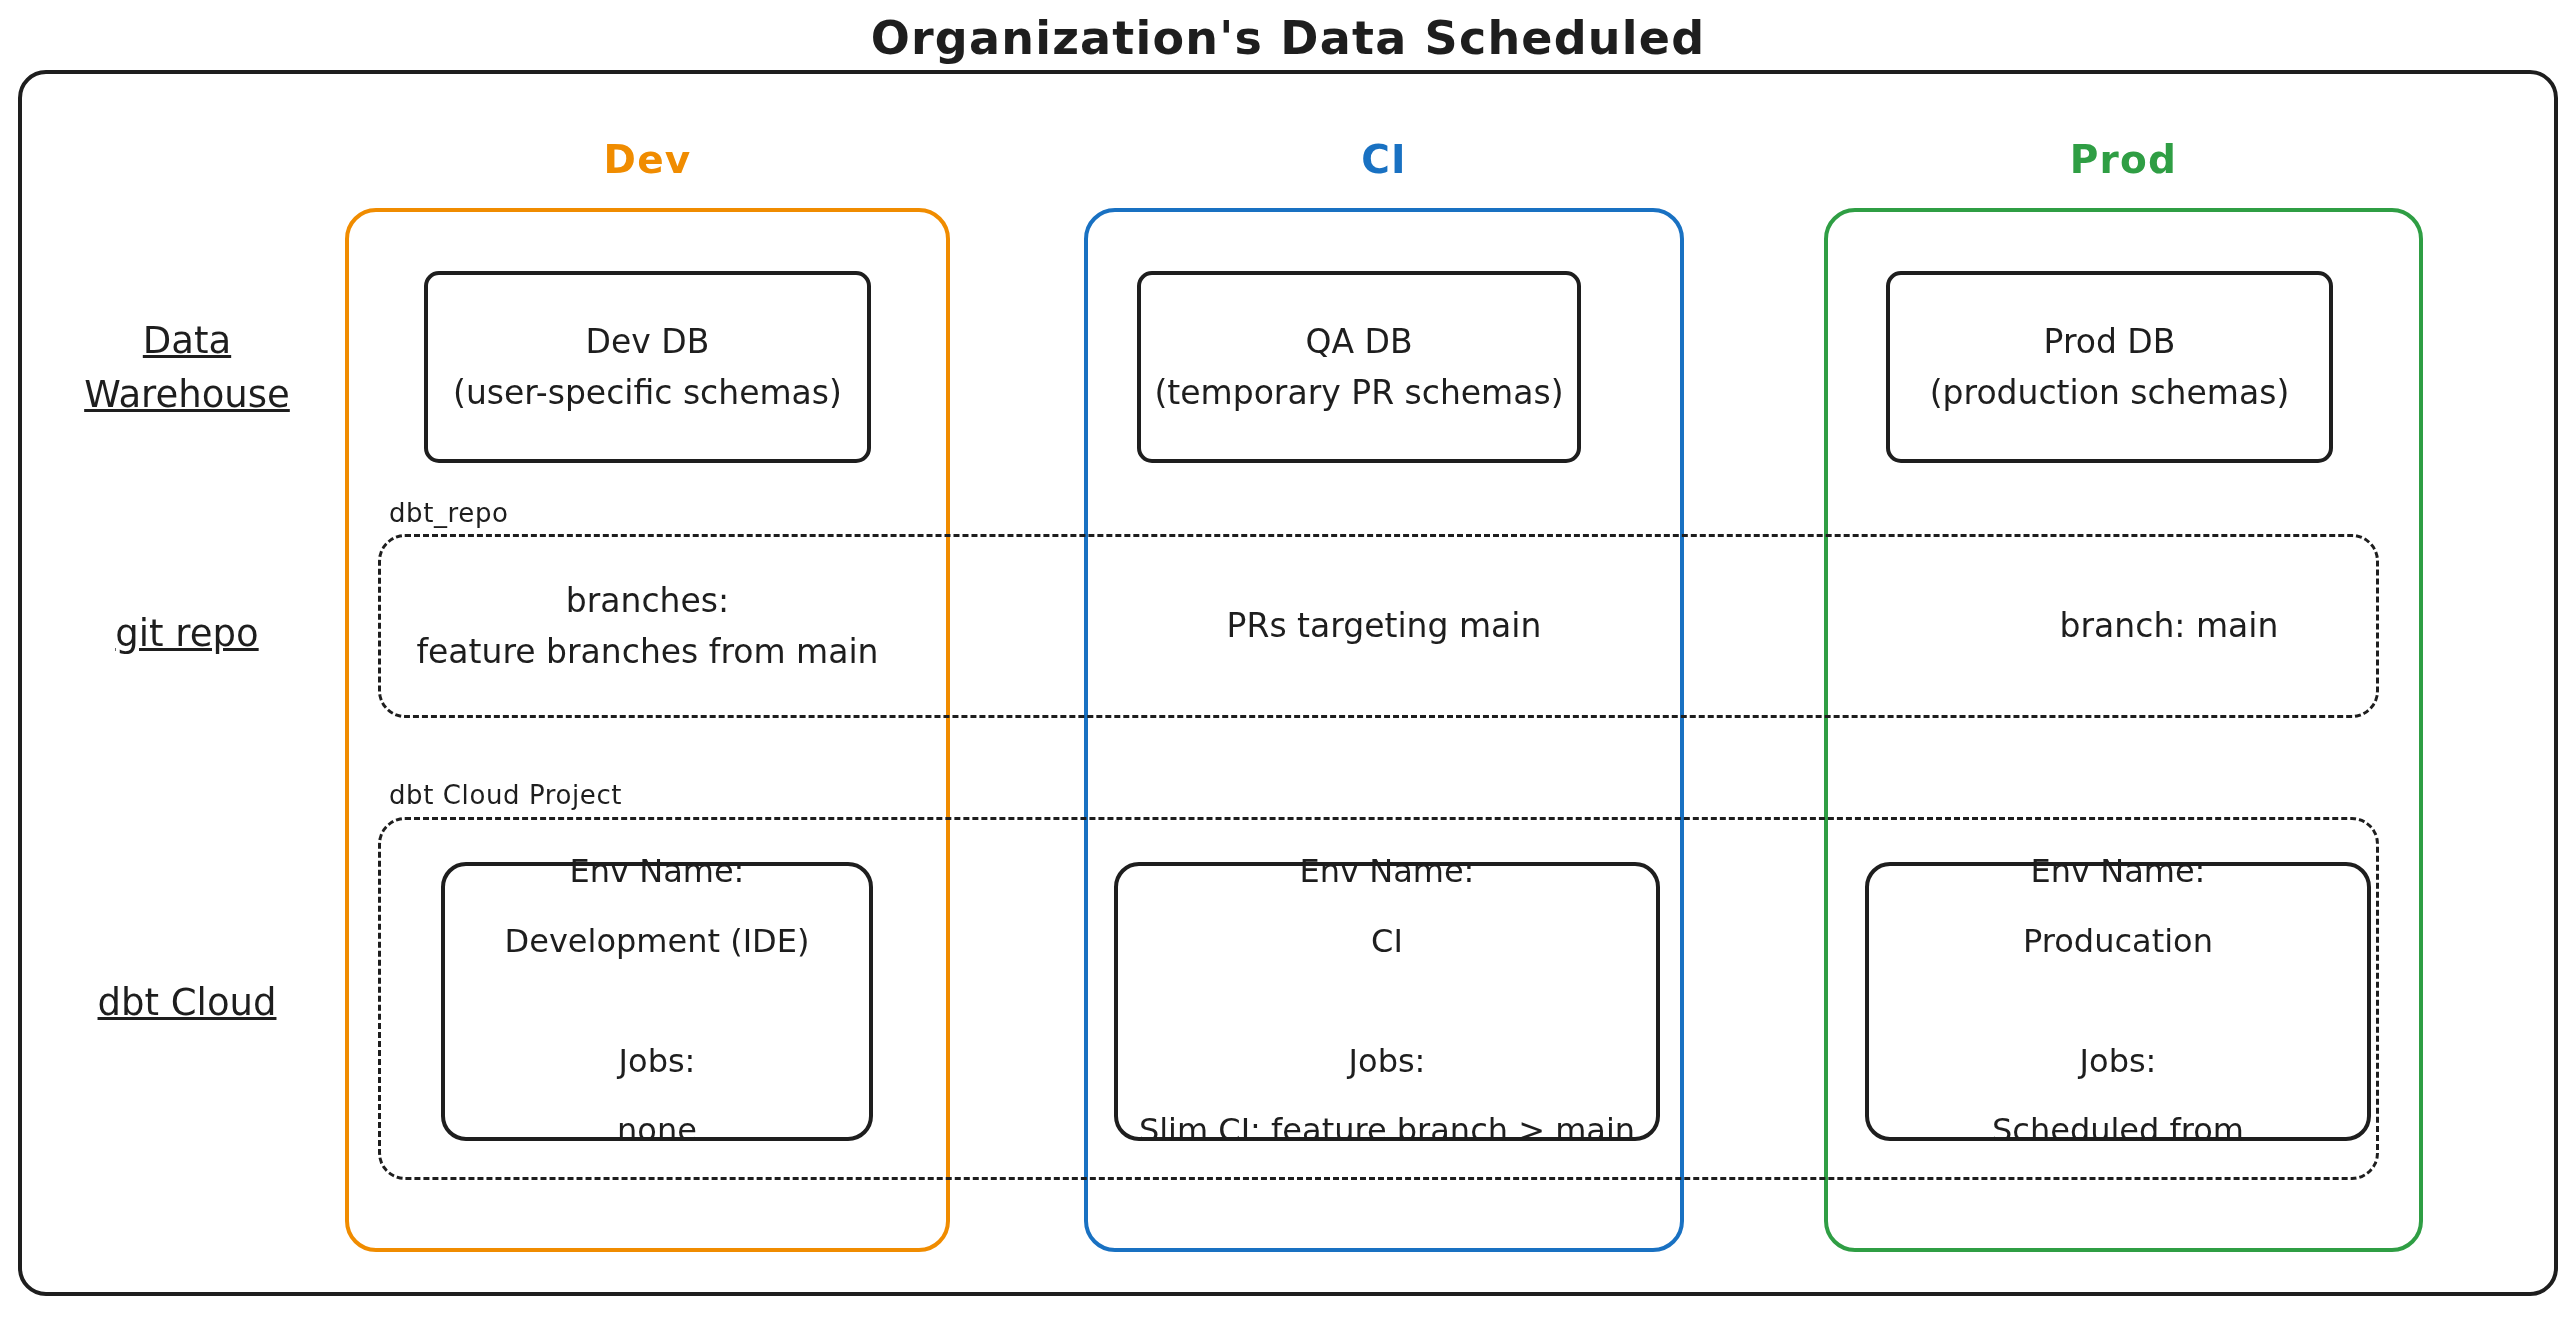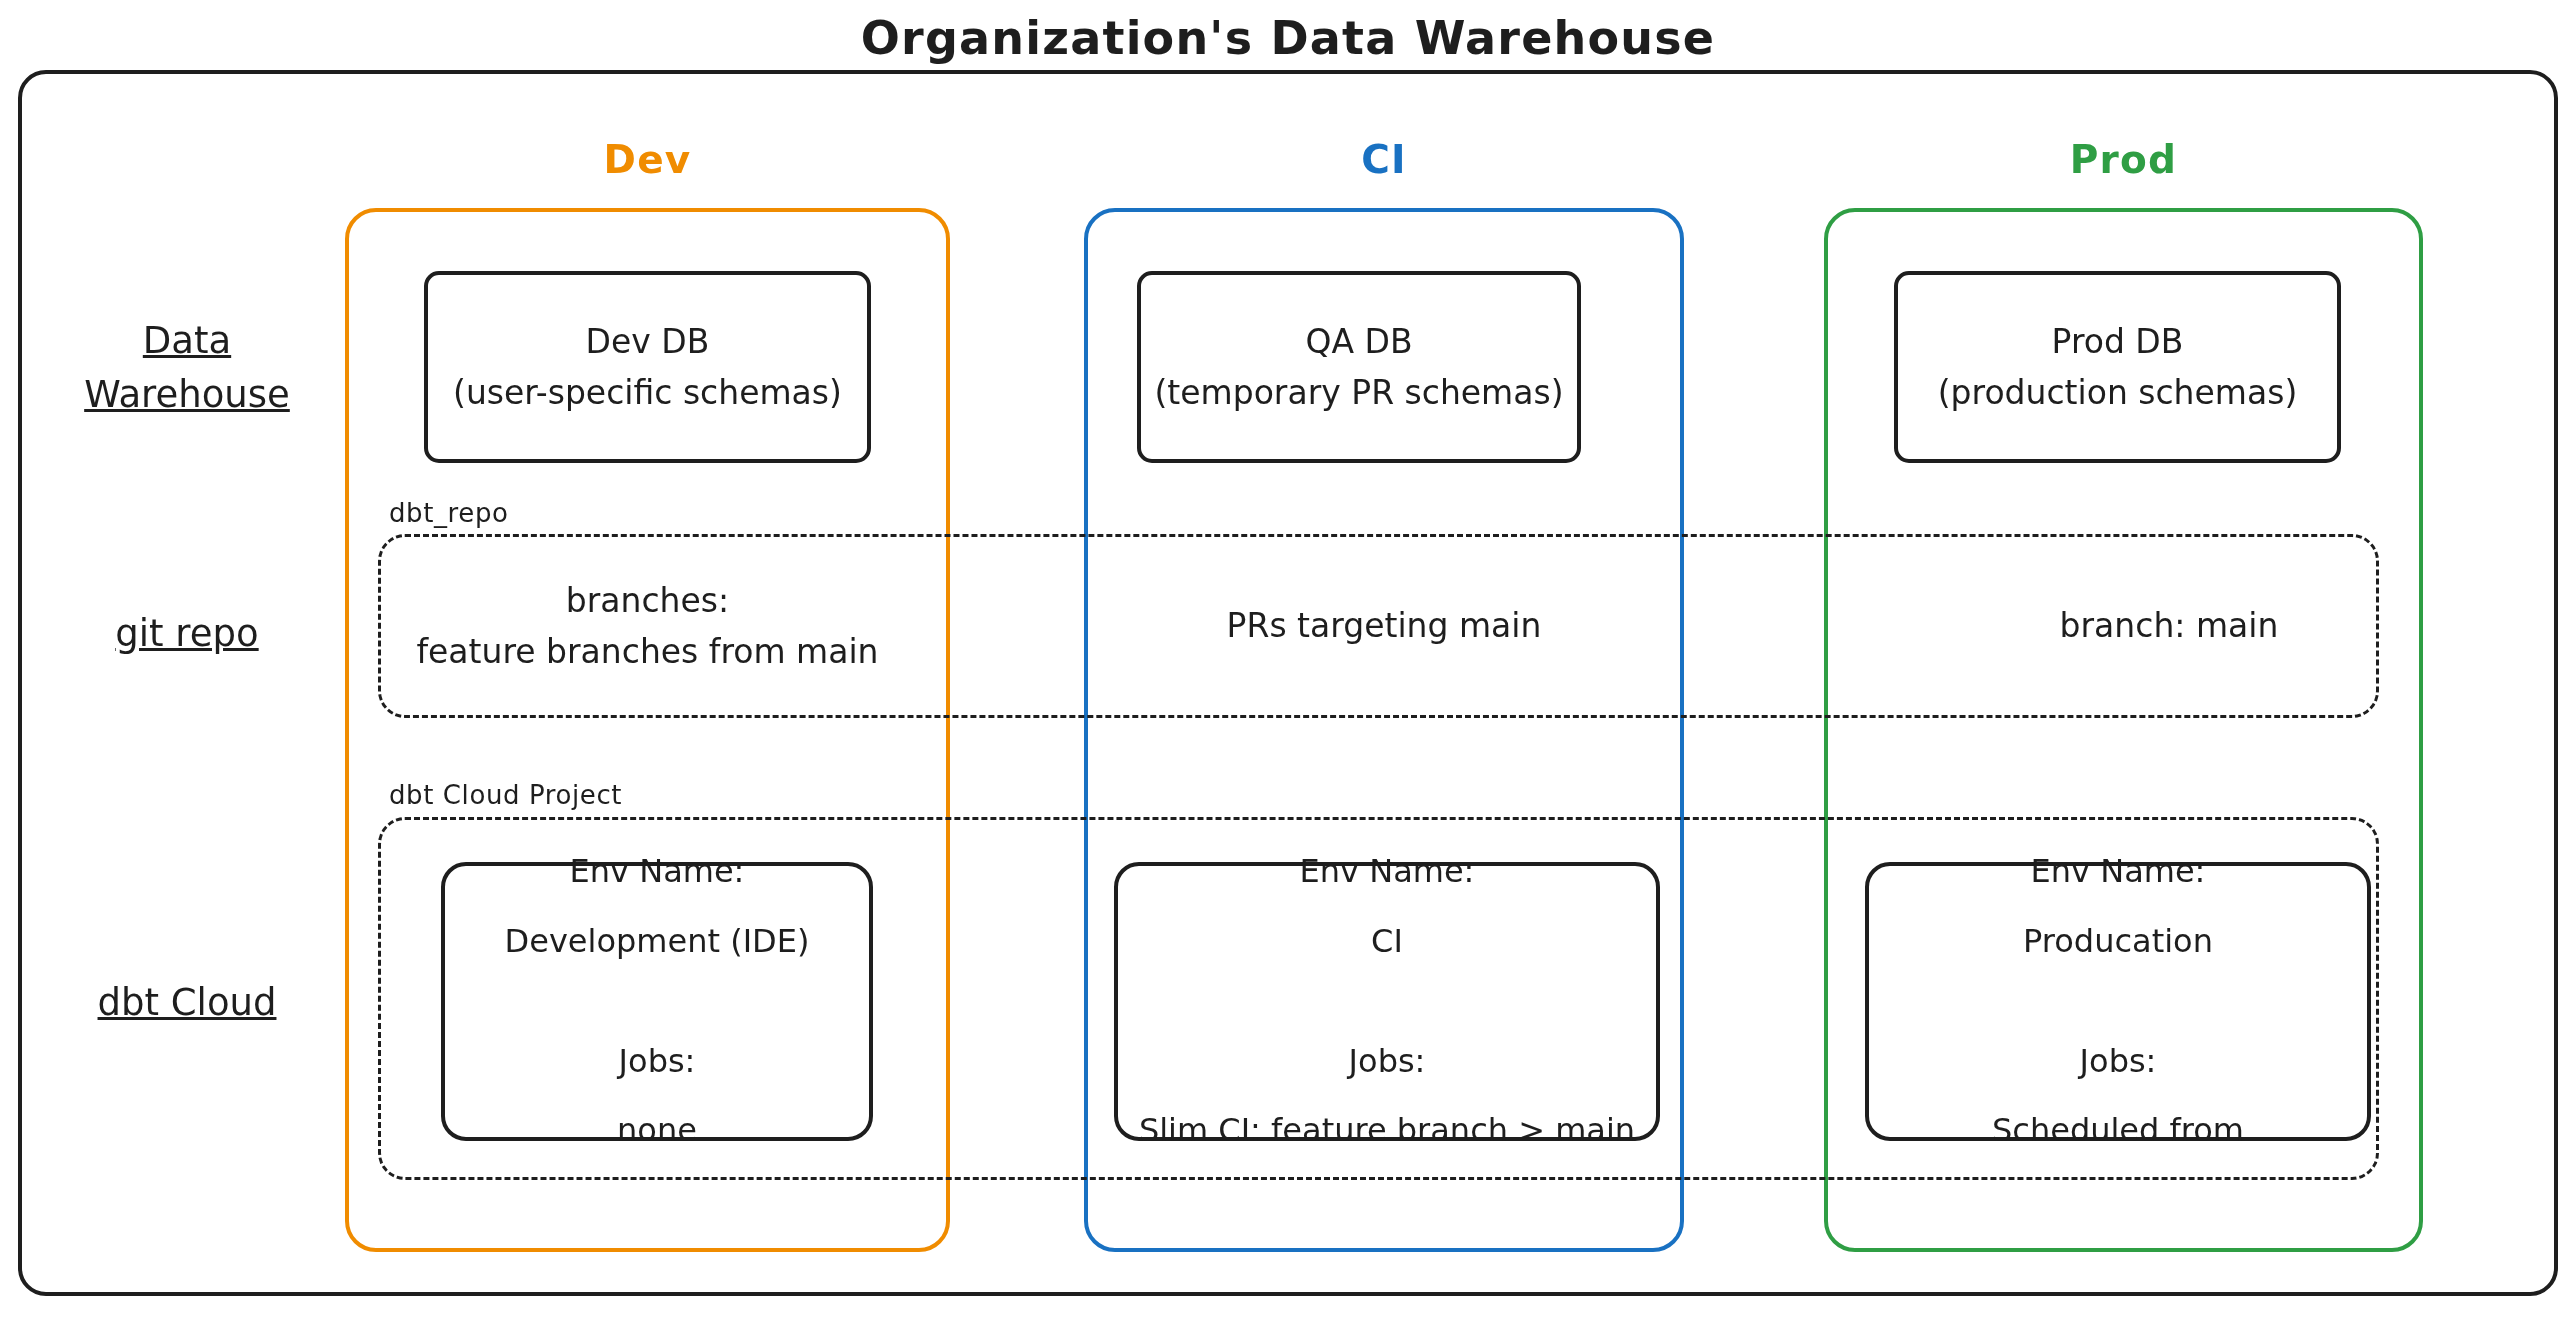--- a/index.html
+++ b/index.html
@@ -96,21 +96,21 @@
     box-sizing: border-box;
     display: flex;
     align-items: center;
     justify-content: center;
     text-align: center;
     font-size: 33px;
     line-height: 1.55;
   }
   .dev-db  { left: 424px;  width: 447px; }
   .ci-db   { left: 1137px; width: 444px; }
-  .prod-db { left: 1886px; width: 447px; margin-left: 8px; }
+  .prod-db { left: 1886px; width: 447px; }
 
   .git-text {
     position: absolute;
     top: 534px; height: 184px;
     display: flex;
     align-items: center;
     justify-content: center;
     text-align: center;
     font-size: 33px;
     line-height: 1.55;
@@ -137,21 +137,21 @@
   .dev-env  { left: 441px;  width: 432px; }
   .ci-env   { left: 1114px; width: 546px; }
   .prod-env { left: 1865px; width: 506px; }
   .jobs-gap { margin-top: 50px; }
 </style>
 </head>
 <body>
 
 <div class="canvas">
 
-  <div class="title">Organization's Data Warehouse</div>
+  <div class="title">Organization's Data Scheduled</div>
 
   <div class="outer-frame"></div>
 
   <div class="col-box dev-box"></div>
   <div class="col-box ci-box"></div>
   <div class="col-box prod-box"></div>
 
   <div class="col-header dev">Dev</div>
   <div class="col-header ci">CI</div>
   <div class="col-header prod">Prod</div>

